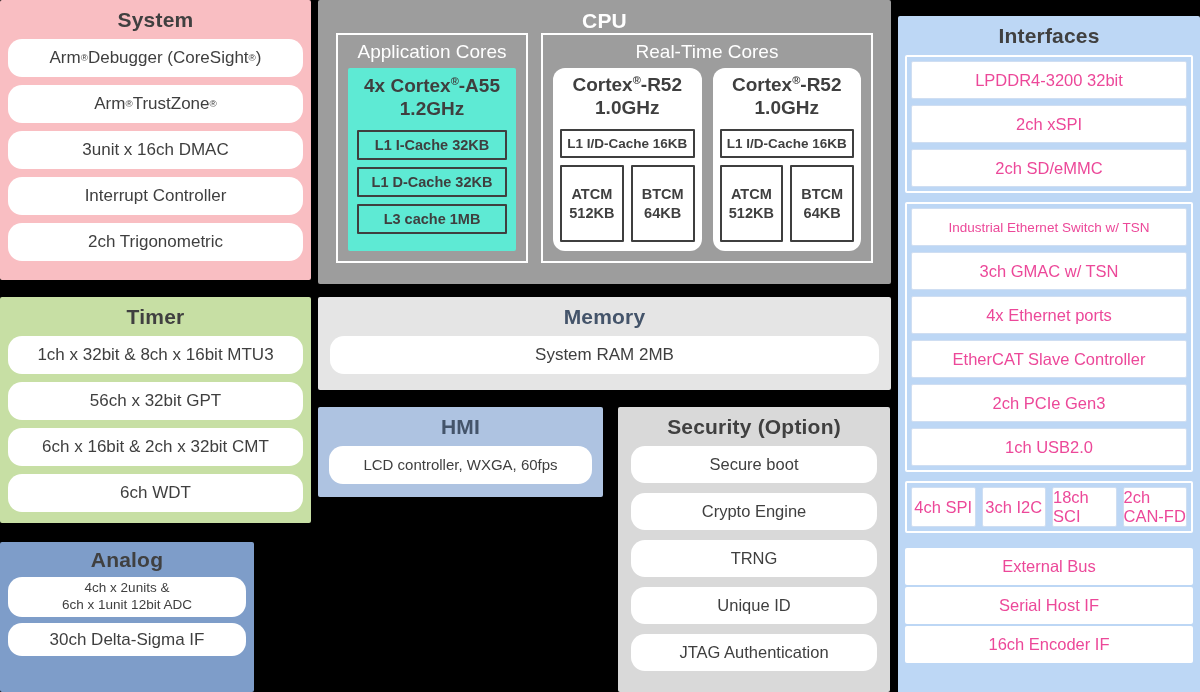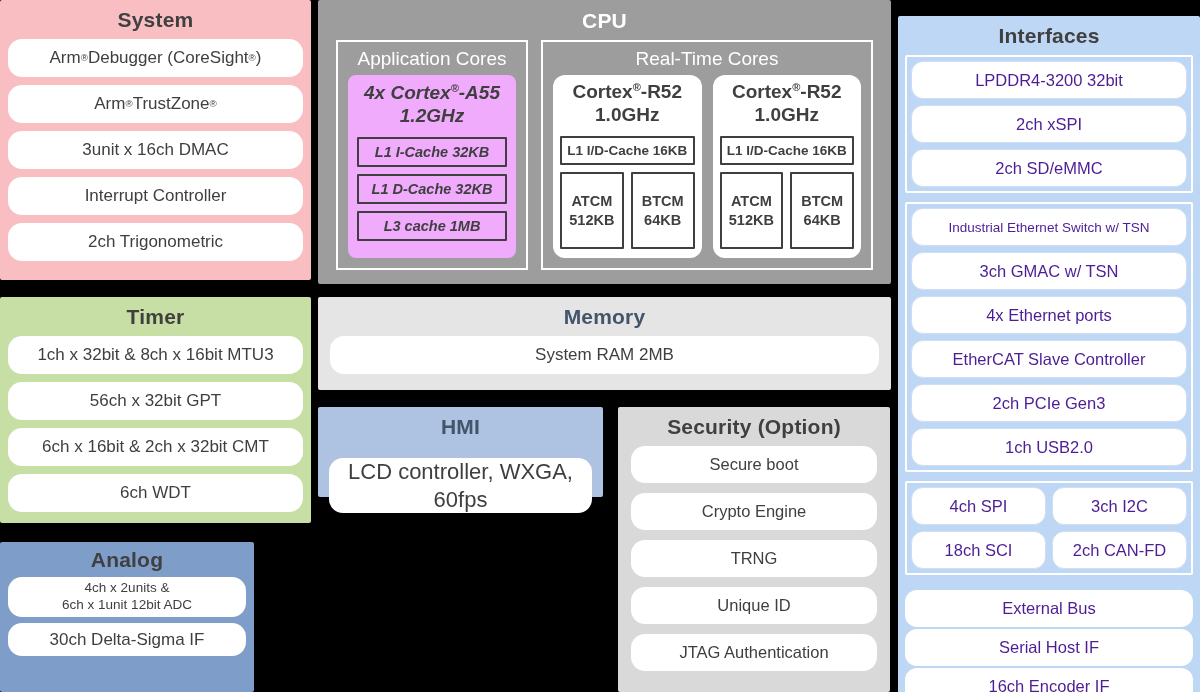--- a/index.html
+++ b/index.html
@@ -24,29 +24,29 @@
   #system { left:0; top:0; width:311px; height:280px; background:#F9BEC2; }
   #timer  { left:0; top:297px; width:311px; height:226px; background:#C7DFA4; }
   #analog { left:0; top:542px; width:254px; height:150px; background:#7E9DC9; }
   #analog .block-title { padding:6px 0 5px; }
   .item.small-2line { font-size:13.5px; min-height:40px; }
   #analog .items { gap:6px; }
   #analog .item:last-child { min-height:33px; }
 
   
   #cpu { left:318px; top:0; width:573px; height:284px; background:#9D9D9D; }
-  #cpu .block-title { color:#ffffff; padding:9px 0 7px; }
+  #cpu .block-title { color:#ffffff; padding:9px 0 0; }
   .cpu-body { display:flex; gap:13px; padding:0 18px; height:230px; }
   .sub-block { border:2px solid #fff; display:flex; flex-direction:column; box-sizing:border-box; }
   .sub-block.app { width:192px; }
   .sub-block.rt  { flex:1; }
   .sub-label { color:#fff; font-size:19px; text-align:center; padding:6px 0 5px; }
   .core-card {
-    background:#f0abfc; border-radius:8px; flex:1; margin:0 10px 10px;
-    padding:6px 9px 9px; display:flex; flex-direction:column; box-sizing:border-box;font-style:italic;
+    background:#5eead4; border-radius:2px; flex:1; margin:0 10px 10px;
+    padding:6px 9px 9px; display:flex; flex-direction:column; box-sizing:border-box;
   }
   .core-name {
     font-weight:700; font-size:19px; line-height:1.22; text-align:center;
     color:#3f3f3f; white-space:pre-line; margin-bottom:3px;
   }
   .cache-box {
     border:2px solid #3f3f3f; font-weight:700; font-size:14.5px; color:#3f3f3f;
     text-align:center; padding:5px 1px; margin-top:7px; white-space:nowrap;
     border-radius:1px;
   }
@@ -62,40 +62,40 @@
     align-items:center; justify-content:center; font-weight:700; font-size:14.5px;
     white-space:pre-line; text-align:center; line-height:1.3; color:#3f3f3f;
   }
 
   
   #memory { left:318px; top:297px; width:573px; height:93px; background:#e5e5e5; }
   #memory .block-title, #hmi .block-title { color:#44546A; }
   #memory .items { padding:0 12px; }
   #hmi { left:318px; top:407px; width:285px; height:90px; background:#AEC3E1; }
   #hmi .items { padding:0 11px; }
-  #hmi .item { font-size:22px;margin-top:12px; }
+  #hmi .item { font-size:15px; }
   #security { left:618px; top:407px; width:272px; height:285px; background:#D9D9D9; }
   #security .items { padding:0 13px; gap:10px; }
   #security .item { min-height:37px; font-size:16.5px; }
 
   
   #interfaces { left:898px; top:16px; width:302px; height:692px; background:#BDD7F5; }
   .if-body { padding:0 7px; display:flex; flex-direction:column; }
   .if-group {
     border:2px solid #fff; border-radius:2px; padding:4px;
     display:flex; flex-direction:column; gap:6px;
   }
   .if-group + .if-group { margin-top:9px; }
   .if-item {
-    background:#fff; border:1px solid #cfdef2; border-radius:12px; min-height:36px;
+    background:#fff; border:1px solid #cfdef2; border-radius:2px; min-height:36px;
     display:flex; align-items:center; justify-content:center;
-    font-size:16.5px; color:#4c1d95; text-align:left;
+    font-size:16.5px; color:#ec4899; text-align:left;
   }
   .if-item.small { font-size:13.5px; }
-  .if-grid { display:grid; grid-template-columns:1fr 1fr; gap:6px; }
+  .if-grid { display:grid; grid-template-columns:1fr 1fr 1fr 1fr; gap:6px; }
   .if-grid .if-item { min-height:36px; }
   .if-singles { display:flex; flex-direction:column; gap:2px; margin-top:15px; }
   .if-singles .if-item { border:none; min-height:37px; }
 
   sup.reg { font-size:.58em; vertical-align:super; line-height:0; }
 </style>
 </head>
 <body>
 
 <div id="canvas">

